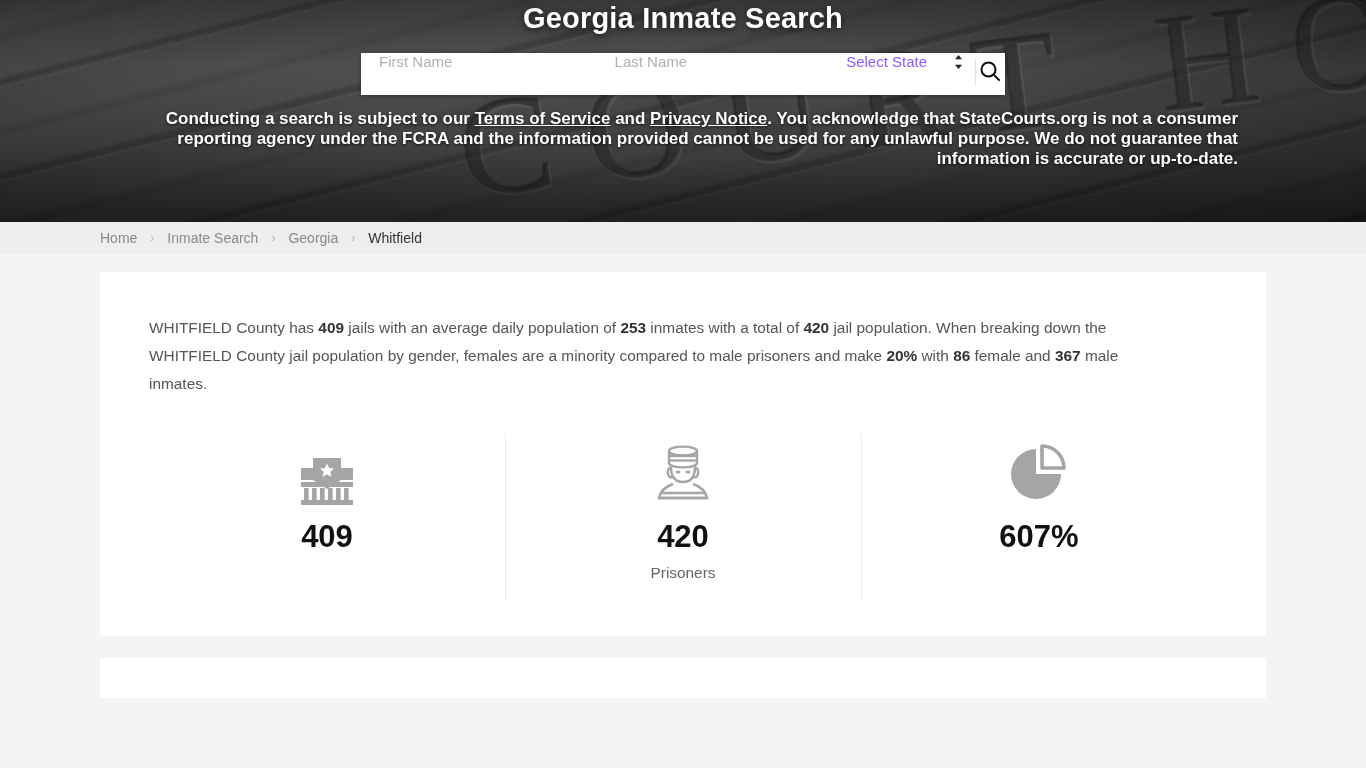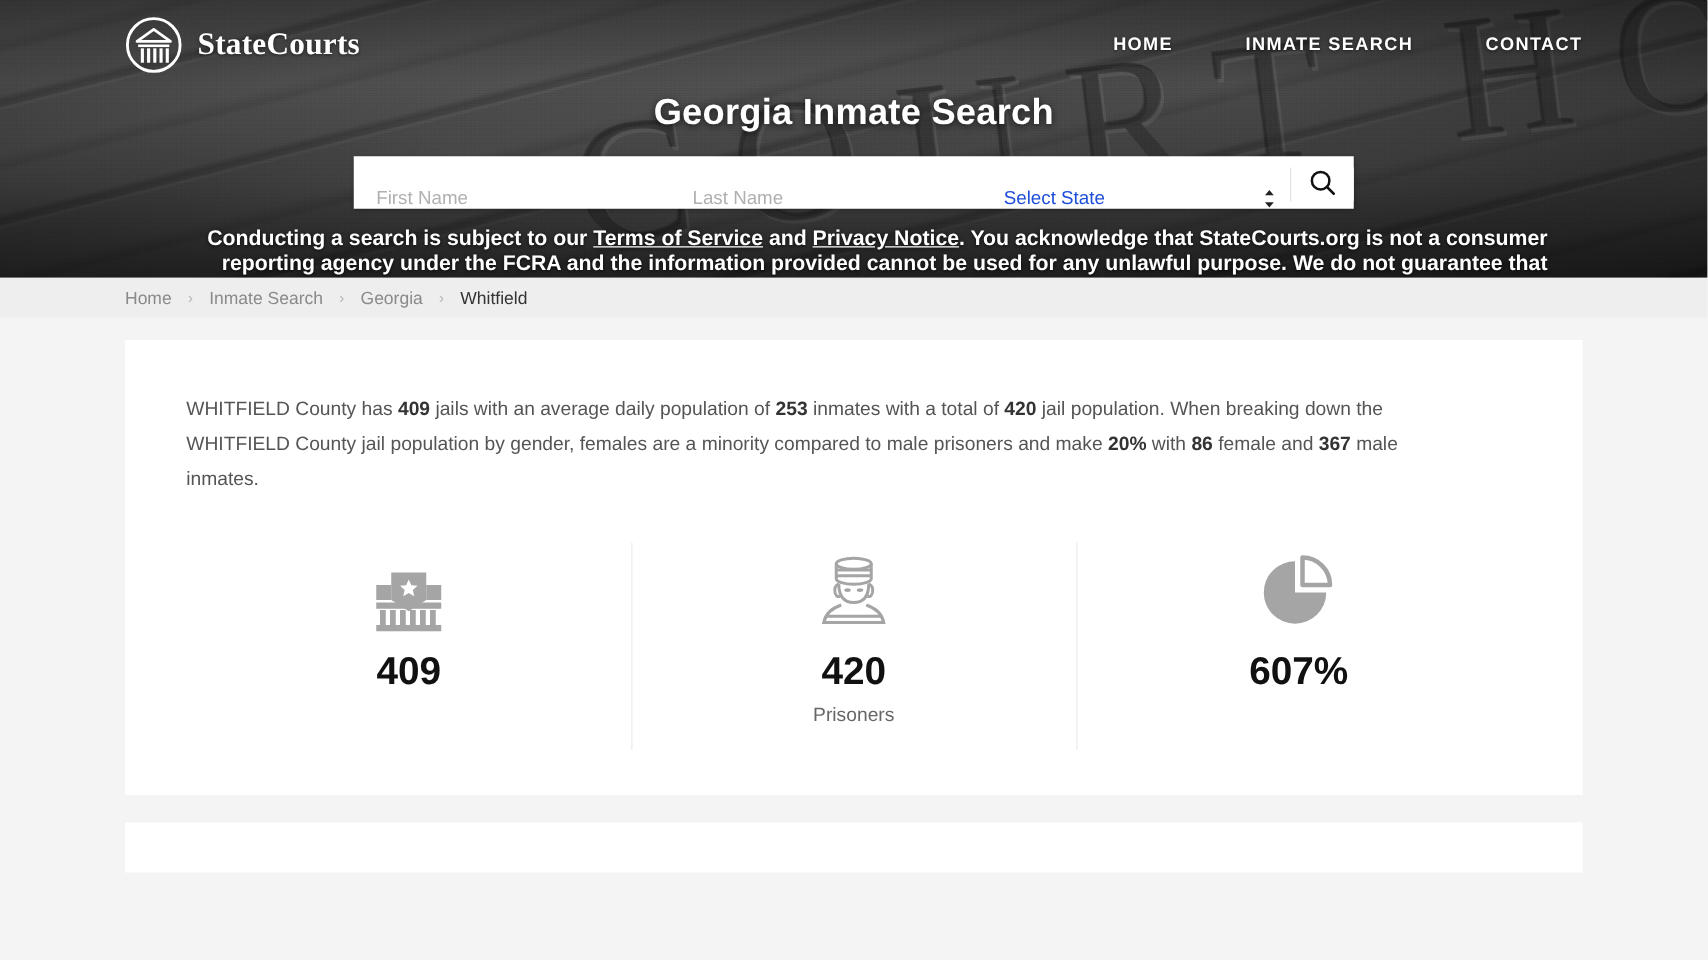--- a/index.html
+++ b/index.html
@@ -113,25 +113,25 @@
     font-size: 29px;
     font-weight: 700;
     letter-spacing: .2px;
     margin-top: 2px;
     text-shadow: 0 2px 6px rgba(0,0,0,.65);
   }
 
   
   .searchbar {
     margin: 18px auto 2px;
-    width: 800px;
+    width: 644px;
     height: 42px;
     background: #ffffff;
     display: flex;
-    align-items: flex-end;
+    align-items: flex-start;
     box-shadow: 0 1px 4px rgba(0,0,0,.35);
   }
   .searchbar .field {
     border: 0;
     outline: 0;
     background: transparent;
     font-family: "Liberation Sans", sans-serif;
     font-size: 15px;
     color: #333;
     padding: 0 18px;
@@ -147,21 +147,21 @@
     align-items: center;
   }
   .state-select {
     appearance: none;
     -webkit-appearance: none;
     border: 0;
     outline: 0;
     background: transparent;
     font-family: "Liberation Sans", sans-serif;
     font-size: 15px;
-    color: #1d4ed8;
+    color: #8b5cf6;
     padding: 0 30px 0 14px;
     width: 100%;
     height: 100%;
     cursor: pointer;
   }
   .state-chevrons {
     position: absolute;
     right: 12px;
     top: 50%;
     transform: translateY(-50%);
@@ -285,43 +285,20 @@
 <body>
 
 <header class="hero">
   <div class="hero-photo"></div>
   <div class="hero-engraving">COURT HOUSE</div>
   <div class="hero-grain"></div>
   <div class="hero-vignette"></div>
 
   <div class="hero-content">
 
-    <div class="topbar">
-      <a class="brand" href="#">
-        <span class="brand-mark">
-          <svg viewBox="0 0 48 48" width="46" height="46" aria-hidden="true">
-            <circle cx="24" cy="24" r="22" fill="none" stroke="#ffffff" stroke-width="2.4"></circle>
-            <path d="M24 11 L38 21 L10 21 Z" fill="none" stroke="#ffffff" stroke-width="2.2" stroke-linejoin="round"></path>
-            <rect x="11" y="23.6" width="26" height="2.1" fill="#ffffff"></rect>
-            <rect x="13.2" y="26.8" width="2.6" height="12" fill="#ffffff"></rect>
-            <rect x="18.4" y="26.8" width="2.6" height="12" fill="#ffffff"></rect>
-            <rect x="23.6" y="26.8" width="2.6" height="12" fill="#ffffff"></rect>
-            <rect x="28.8" y="26.8" width="2.6" height="12" fill="#ffffff"></rect>
-            <rect x="34" y="26.8" width="2.6" height="12" fill="#ffffff"></rect>
-          </svg>
-        </span>
-        <span class="brand-name">StateCourts</span>
-      </a>
-
-      <nav class="mainnav">
-        <a href="#">HOME</a>
-        <a href="#">INMATE SEARCH</a>
-        <a href="#">CONTACT</a>
-      </nav>
-    </div>
 
     <h2 class="hero-title">Georgia Inmate Search</h2>
 
     <form class="searchbar">
       <input class="field field-first" type="text" placeholder="First Name" style="">
       <div class="vline"></div>
       <input class="field field-last" type="text" placeholder="Last Name" style="">
       <div class="vline"></div>
       <div class="state-wrap">
         <select class="state-select">

